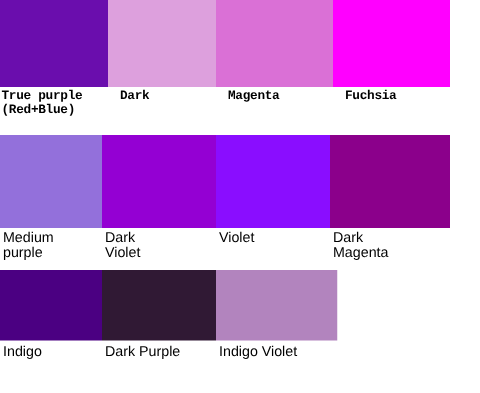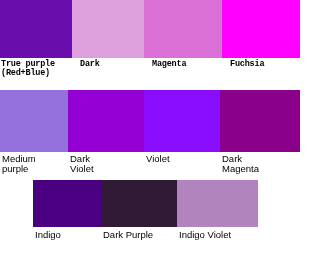--- a/index.html
+++ b/index.html
@@ -21,21 +21,21 @@
     background: #ffffff;
   }
   .row {
     display: flex;
     flex-direction: row;
     width: 100%;
     box-sizing: border-box;
   }
   .row-1 { height: 90px; }
   .row-2 { height: 90px; }
-  .row-3 { height: 60px; padding-left: 33px; }
+  .row-3 { height: 60px; }
 
   .cell {
     display: flex;
     flex-direction: column;
     box-sizing: border-box;
     overflow: hidden;
     background: #ffffff;
   }
   .swatch {
     width: 100%;

